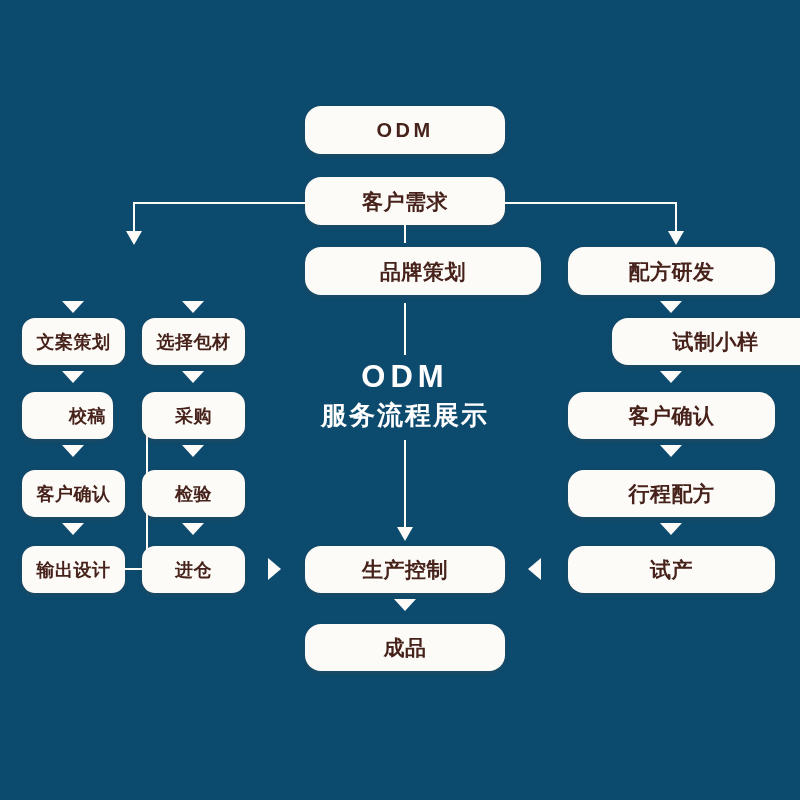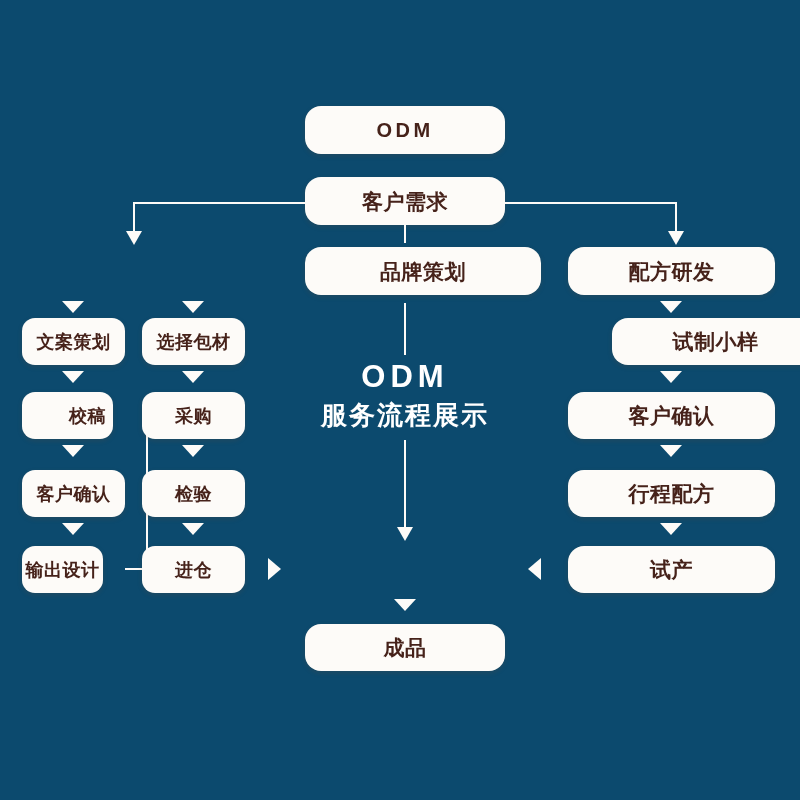--- a/index.html
+++ b/index.html
@@ -161,21 +161,21 @@
   <div class="card sm" style="left:22px; top:392px; width:91px; height:47px;padding-left:40px;">
     <span>校稿</span>
   </div>
   <div class="tri-down" style="left:62px; top:445px;"></div>
 
   <div class="card sm" style="left:22px; top:470px; width:103px; height:47px;">
     <span>客户确认</span>
   </div>
   <div class="tri-down" style="left:62px; top:523px;"></div>
 
-  <div class="card sm" style="left:22px; top:546px; width:81px; height:47px;">
+  <div class="card sm" style="left:22px; top:546px; width:103px; height:47px;">
     <span>输出设计</span>
   </div>
 
   <div class="ln h" style="left:125px; top:568px; width:23px;"></div>
   <div class="ln v" style="left:146px; top:414px; height:156px;"></div>
   <div class="ln h" style="left:146px; top:414px; width:18px;"></div>
   <div class="tri-thin-right" style="left:163px; top:410px;"></div>
 
   <div class="card sm" style="left:142px; top:318px; width:103px; height:47px;">
     <span>选择包材</span>
@@ -223,19 +223,22 @@
     <span>行程配方</span>
   </div>
   <div class="tri-down" style="left:660px; top:523px;"></div>
 
   <div class="card lg" style="left:568px; top:546px; width:207px; height:47px;">
     <span>试产</span>
   </div>
 
   <div class="tri-left" style="left:528px; top:558px;"></div>
 
+  <div class="card lg" style="left:305px; top:546px; width:200px; height:47px;">
+    <span>生产控制</span>
+  </div>
   <div class="tri-down" style="left:394px; top:599px;"></div>
 
   <div class="card lg" style="left:305px; top:624px; width:200px; height:47px;">
     <span>成品</span>
   </div>
 
 </div>
 
 </body></html>

